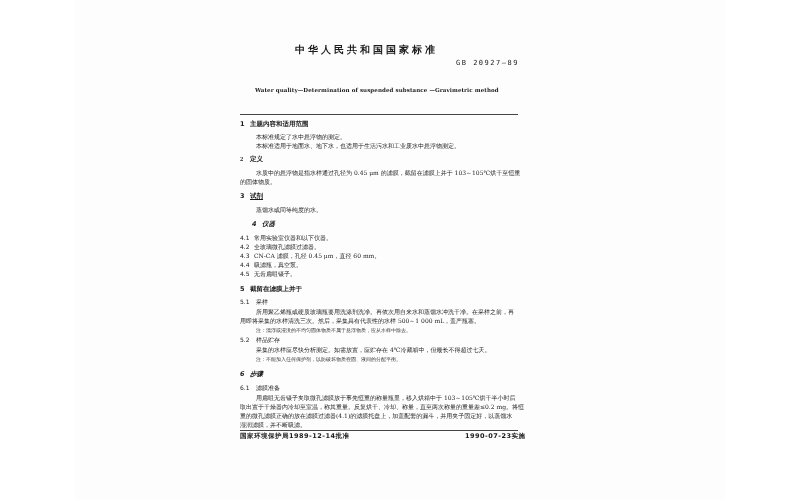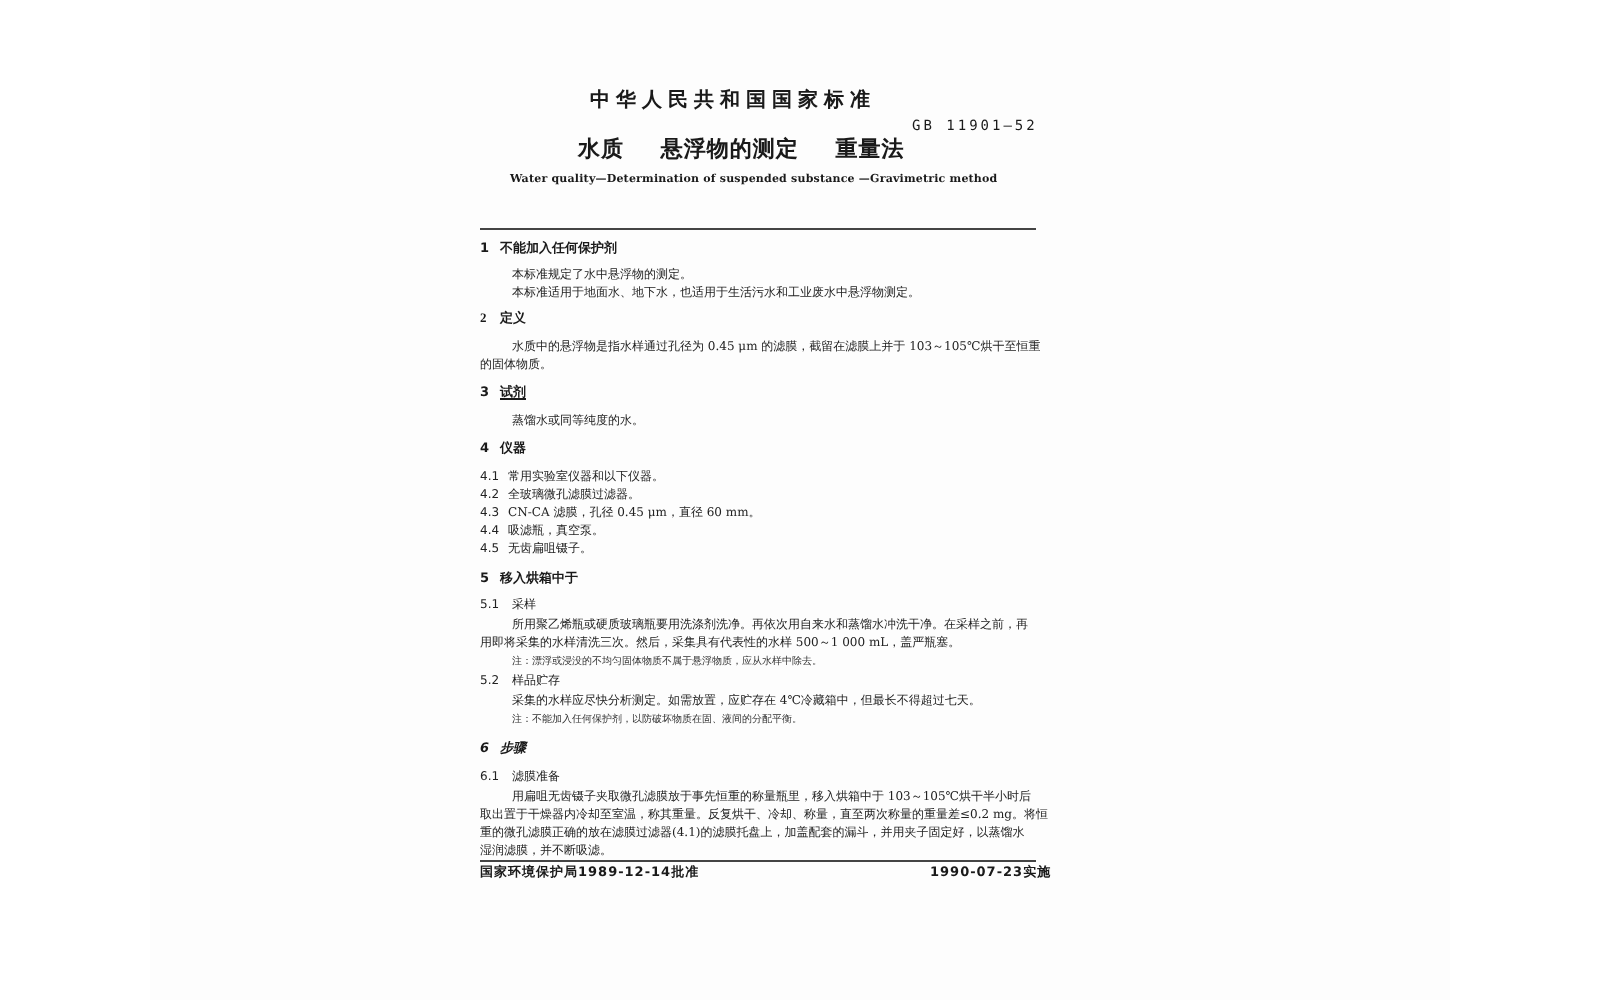--- a/index.html
+++ b/index.html
@@ -54,68 +54,63 @@
   }
 </style>
 </head>
 <body>
 
 <div class="scan-edge"></div>
 
 <div class="page">
 
   <div class="abs country">中华人民共和国国家标准</div>
-  <div class="abs gbno">GB 11901—52</div>
-  <div class="abs title">
-    <span>水质</span>
-    <span>悬浮物的测定</span>
-    <span>重量法</span>
-  </div>
+  <div class="abs gbno">GB 20927—89</div>
   <div class="abs subtitle-en">Water quality—Determination of suspended substance —Gravimetric method</div>
 
   <div class="hr" style="left:0;top:84px;width:278px;"></div>
 
   <div class="abs sec" style="left:0;top:90px;">
-    <span class="num">1</span><span>不能加入任何保护剂</span>
+    <span class="num">1</span><span>主题内容和适用范围</span>
   </div>
   <div class="abs para" style="left:16px;top:103px;">本标准规定了水中悬浮物的测定。</div>
   <div class="abs para" style="left:16px;top:112px;">本标准适用于地面水、地下水，也适用于生活污水和工业废水中悬浮物测定。</div>
 
   <div class="abs sec" style="left:0;top:125px;font-family:Liberation Serif, serif;">
     <span class="num">2</span><span>定义</span>
   </div>
   <div class="abs para" style="left:16px;top:139px;">水质中的悬浮物是指水样通过孔径为 0.45 μm 的滤膜，截留在滤膜上并于 103～105℃烘干至恒重</div>
   <div class="abs para" style="left:0;top:148px;">的固体物质。</div>
 
   <div class="abs sec" style="left:0;top:162px;text-decoration:underline;">
     <span class="num">3</span><span>试剂</span>
   </div>
   <div class="abs para" style="left:16px;top:176px;">蒸馏水或同等纯度的水。</div>
 
-  <div class="abs sec" style="left:0;top:190px;">
+  <div class="abs sec" style="left:12px;top:190px;font-style:italic;">
     <span class="num">4</span><span>仪器</span>
   </div>
   <div class="abs item" style="left:0;top:204px;">
     <span class="num">4.1</span><span>常用实验室仪器和以下仪器。</span>
   </div>
   <div class="abs item" style="left:0;top:213px;">
     <span class="num">4.2</span><span>全玻璃微孔滤膜过滤器。</span>
   </div>
   <div class="abs item" style="left:0;top:222px;">
     <span class="num">4.3</span><span>CN-CA 滤膜，孔径 0.45 μm，直径 60 mm。</span>
   </div>
   <div class="abs item" style="left:0;top:231px;">
     <span class="num">4.4</span><span>吸滤瓶，真空泵。</span>
   </div>
   <div class="abs item" style="left:0;top:240px;">
     <span class="num">4.5</span><span>无齿扁咀镊子。</span>
   </div>
 
   <div class="abs sec" style="left:0;top:255px;">
-    <span class="num">5</span><span>移入烘箱中于</span>
+    <span class="num">5</span><span>截留在滤膜上并于</span>
   </div>
   <div class="abs sub" style="left:0;top:268px;">
     <span class="num">5.1</span><span>采样</span>
   </div>
   <div class="abs para" style="left:16px;top:278px;">所用聚乙烯瓶或硬质玻璃瓶要用洗涤剂洗净。再依次用自来水和蒸馏水冲洗干净。在采样之前，再</div>
   <div class="abs para" style="left:0;top:287px;">用即将采集的水样清洗三次。然后，采集具有代表性的水样 500～1 000 mL，盖严瓶塞。</div>
   <div class="abs note" style="left:16px;top:297px;">注：漂浮或浸没的不均匀固体物质不属于悬浮物质，应从水样中除去。</div>
 
   <div class="abs sub" style="left:0;top:306px;">
     <span class="num">5.2</span><span>样品贮存</span>

